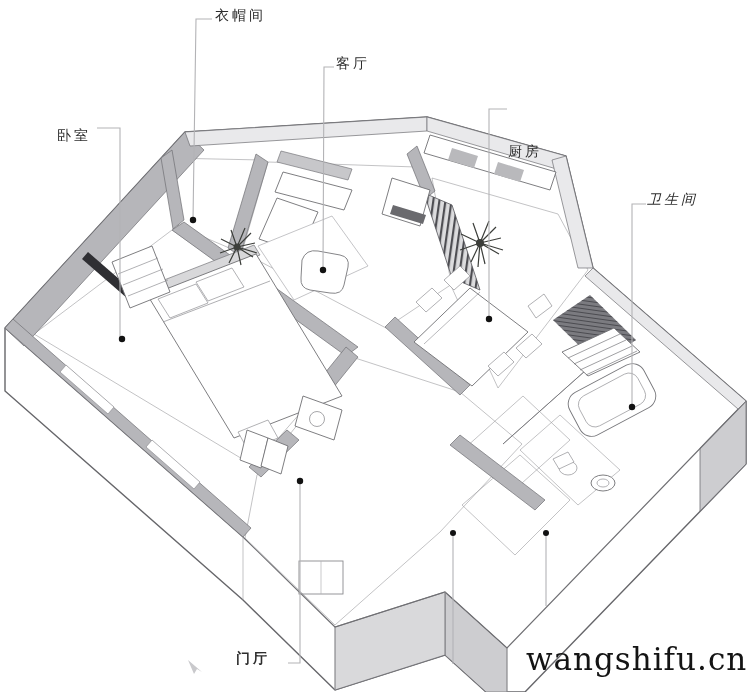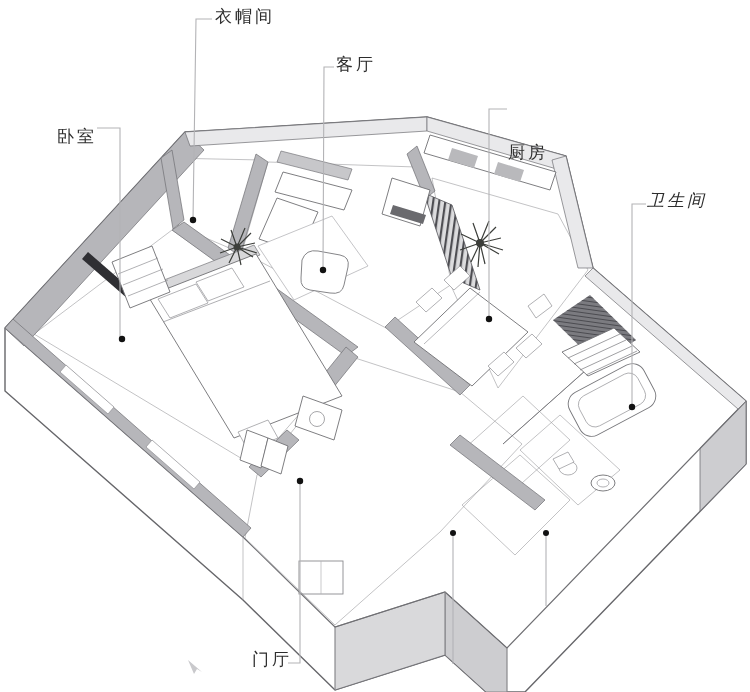--- a/index.html
+++ b/index.html
@@ -9,21 +9,21 @@
     --line:#6f6f73;
     --wall_gray:#b6b6ba;
     --side_gray:#cdcdd0;
     --watermark_color:#141414;
     --bg:#ffffff;
   }
   html,body{margin:0;padding:0;background:var(--bg);}
   #stage{position:relative;width:750px;height:692px;background:var(--bg);overflow:hidden;
          font-family:"Liberation Sans", sans-serif;}
   #plan-svg{position:absolute;left:0;top:0;}
-  .room-label{position:absolute;font-size:17px;letter-spacing:3px;color:var(--label_text);
+  .room-label{position:absolute;font-size:14px;letter-spacing:3px;color:var(--label_text);
               white-space:nowrap;line-height:1;}
   .watermark{position:absolute;font-family:"DejaVu Serif","Liberation Serif",serif;
              font-size:31px;letter-spacing:1px;color:var(--watermark_color);line-height:1;}
   .wall{fill:var(--wall_gray);stroke:var(--line);stroke-width:.7;}
   .wall-light{fill:#e9e9eb;stroke:var(--line);stroke-width:.7;}
   .face-gray{fill:var(--side_gray);stroke:var(--line);stroke-width:.8;}
   .face-gray2{fill:#d9d9db;stroke:var(--line);stroke-width:.8;}
   .furn{fill:#ffffff;stroke:var(--line);stroke-width:.9;}
   .furn-thin{fill:#ffffff;stroke:#8f8f93;stroke-width:.7;}
   .leader{stroke:var(--leader_line);stroke-width:1.1;fill:none;}
@@ -195,16 +195,17 @@
     <path class="leader" d="M546,533 L546,606"></path>
     <circle class="dot" cx="546" cy="533" r="3"></circle>
   </g>
 </svg>
 
 <div class="room-label" style="left:57px;top:128px;">卧室</div>
 <div class="room-label" style="left:215px;top:8px;">衣帽间</div>
 <div class="room-label" style="left:336px;top:56px;">客厅</div>
 <div class="room-label" style="left:508px;top:98px;margin-top:46px;">厨房</div>
 <div class="room-label" style="left:647px;top:192px;font-style:italic;">卫生间</div>
-<div class="room-label" style="left:252px;top:651px;">门厅</div>
-
+<div class="room-label" style="left:236px;top:651px;font-weight:bold;">门厅</div>
+
+<div class="watermark" style="left:526px;top:644px;">wangshifu.cn</div>
 
 </div>
 
 </body></html>

